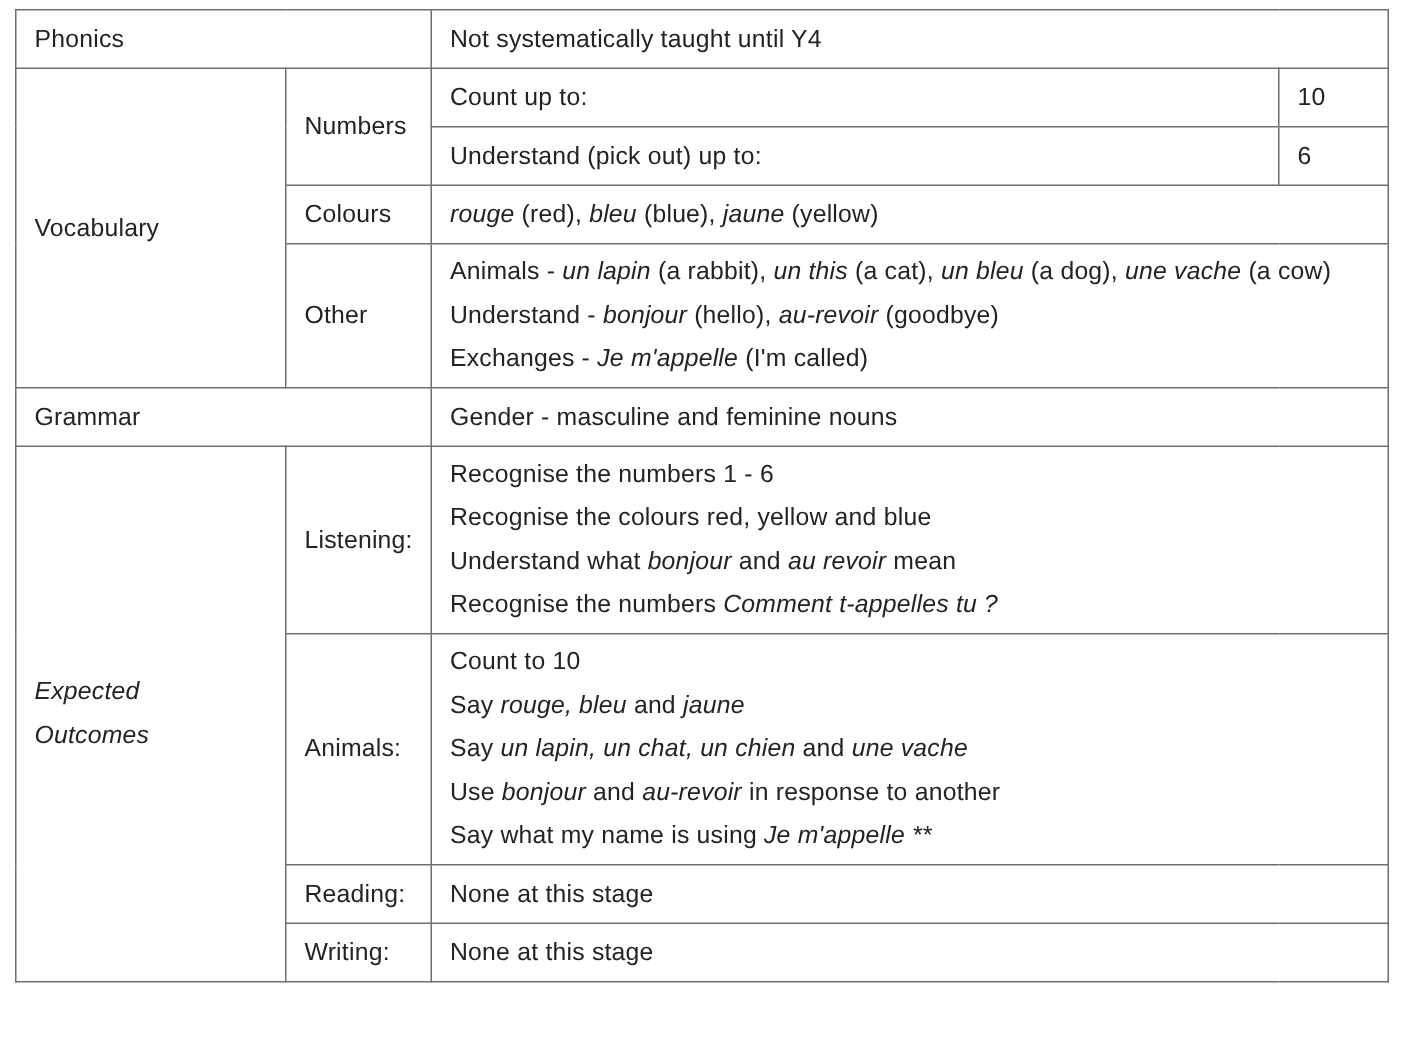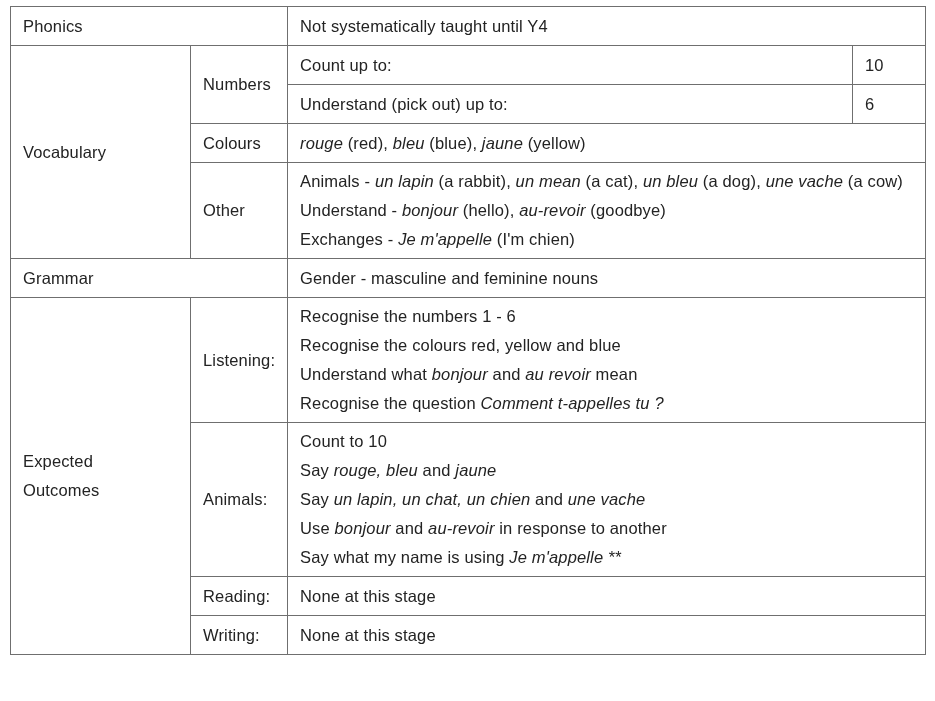--- a/index.html
+++ b/index.html
@@ -29,21 +29,21 @@
     border: 1px solid #6f6f6f;
     padding: 4px 12px;
     font-size: 16.5px;
     line-height: 29px;
     vertical-align: middle;
     letter-spacing: 0.15px;
     overflow: hidden;
   }
   td.single { height: 30px; }
   em { }
-  .prewrap { white-space: pre-line; }
+  .prewrap { white-space: pre-line; font-style: italic; }
   .line { display: block; }
 </style>
 </head>
 <body>
 
 <div class="page">
   <table class="curriculum">
     <colgroup>
       <col class="c1">
         <col class="c2">
@@ -72,40 +72,40 @@
     <tr>
       <td>Colours</td>
       <td colspan="2" class="single">
             <div class="line"><em>rouge</em><span> (red), </span><em>bleu</em><span> (blue), </span><em>jaune</em><span> (yellow)</span></div>
           </td>
     </tr>
 
     <tr>
       <td>Other</td>
       <td colspan="2">
-            <div class="line"><span>Animals - </span><em>un lapin</em><span> (a rabbit), </span><em>un mean</em><span> (a cat), </span><em>un bleu</em><span> (a dog), </span><em>une vache</em><span> (a cow)</span></div>
+            <div class="line"><span>Animals - </span><em>un lapin</em><span> (a rabbit), </span><em>un this</em><span> (a cat), </span><em>un bleu</em><span> (a dog), </span><em>une vache</em><span> (a cow)</span></div>
             <div class="line"><span>Understand - </span><em>bonjour</em><span> (hello), </span><em>au-revoir</em><span> (goodbye)</span></div>
-            <div class="line"><span>Exchanges - </span><em>Je m'appelle</em><span> (I'm chien)</span></div>
+            <div class="line"><span>Exchanges - </span><em>Je m'appelle</em><span> (I'm called)</span></div>
           </td>
     </tr>
 
     <tr>
       <td colspan="2" class="single">Grammar</td>
       <td colspan="2" class="single">Gender - masculine and feminine nouns</td>
     </tr>
 
     <tr>
       <td rowspan="4" class="prewrap">Expected
 Outcomes</td>
       <td>Listening:</td>
       <td colspan="2">
             <div class="line"><span>Recognise the numbers 1 - 6</span></div>
             <div class="line"><span>Recognise the colours red, yellow and blue</span></div>
             <div class="line"><span>Understand what </span><em>bonjour</em><span> and </span><em>au revoir</em><span> mean</span></div>
-            <div class="line"><span>Recognise the question </span><em>Comment t-appelles tu ?</em></div>
+            <div class="line"><span>Recognise the numbers </span><em>Comment t-appelles tu ?</em></div>
           </td>
     </tr>
 
     <tr>
       <td>Animals:</td>
       <td colspan="2">
             <div class="line"><span>Count to 10</span></div>
             <div class="line"><span>Say </span><em>rouge, bleu</em><span> and </span><em>jaune</em></div>
             <div class="line"><span>Say </span><em>un lapin, un chat, un chien</em><span> and </span><em>une vache</em></div>
             <div class="line"><span>Use </span><em>bonjour</em><span> and </span><em>au-revoir</em><span> in response to another</span></div>

